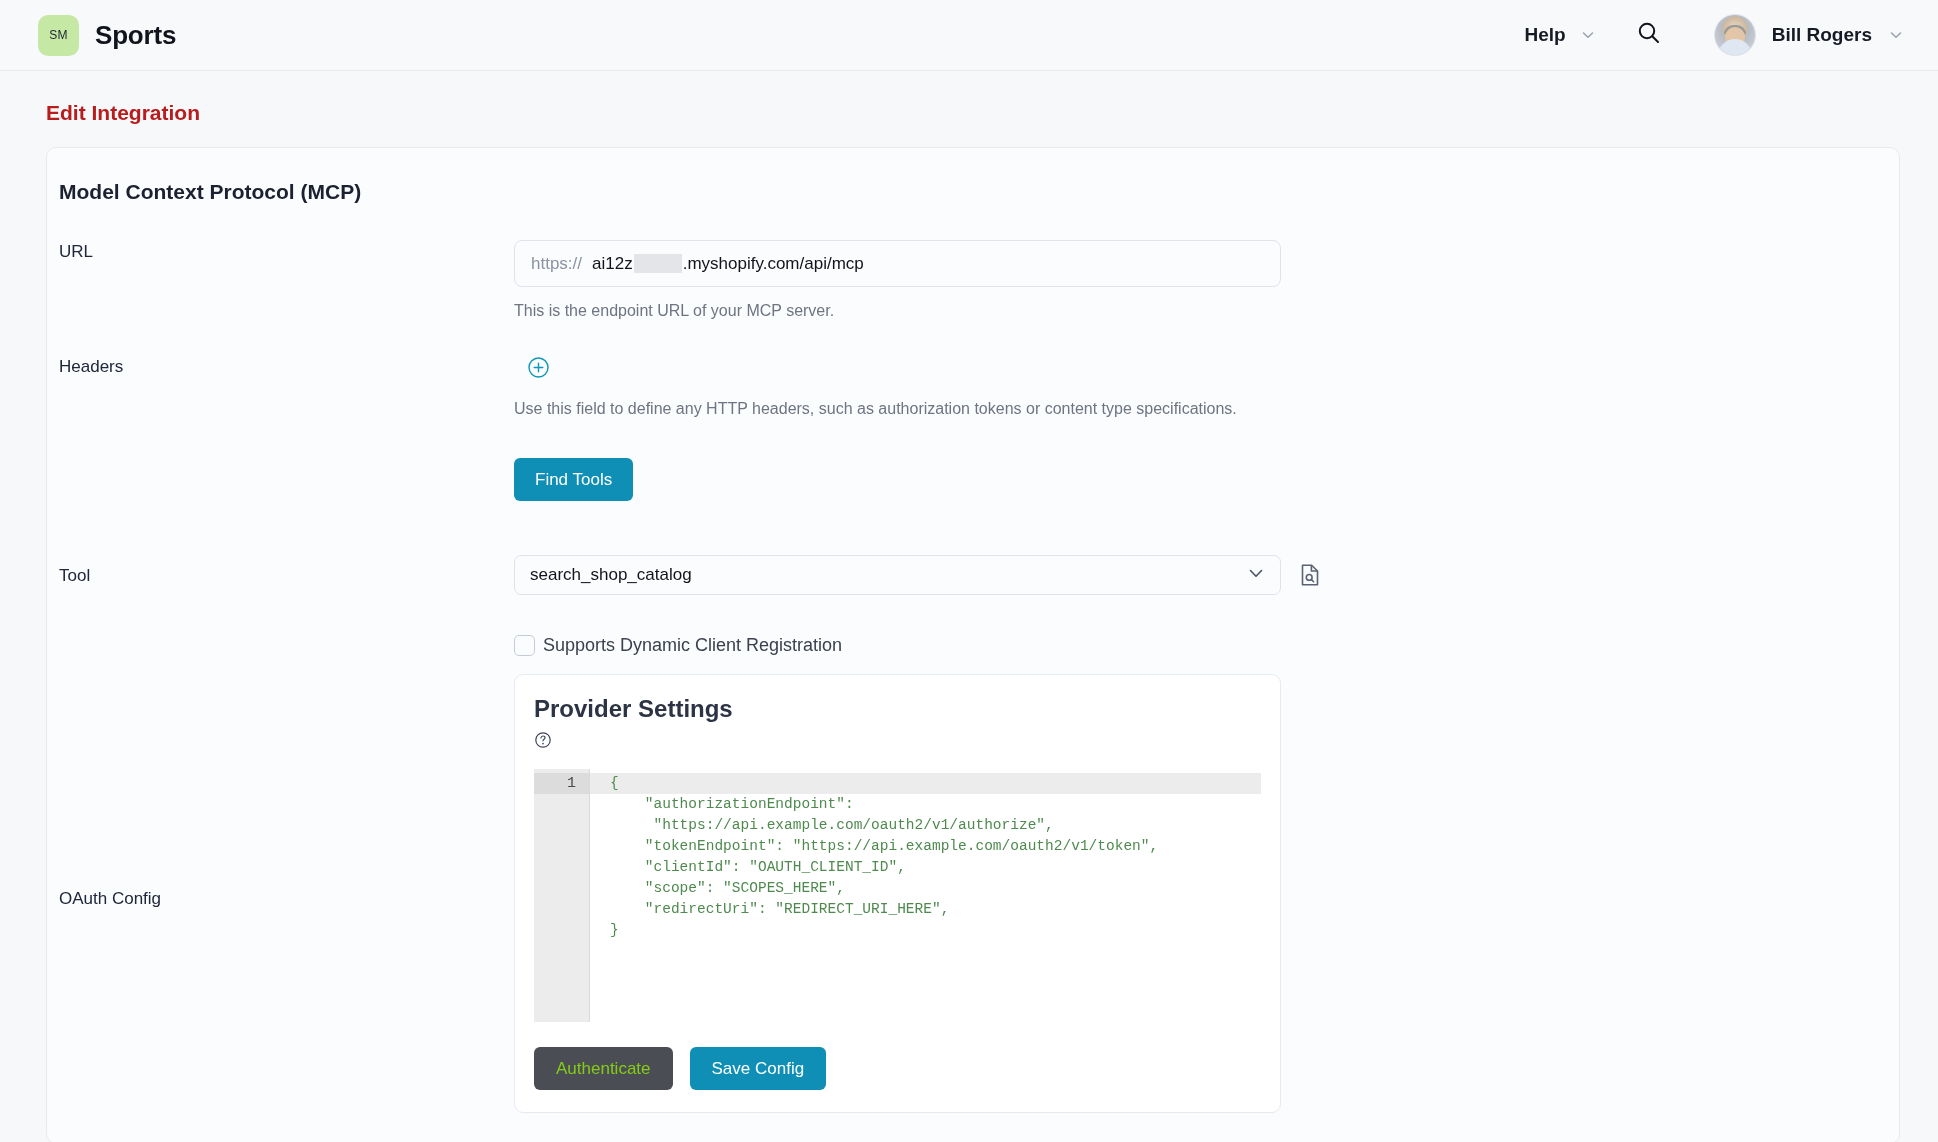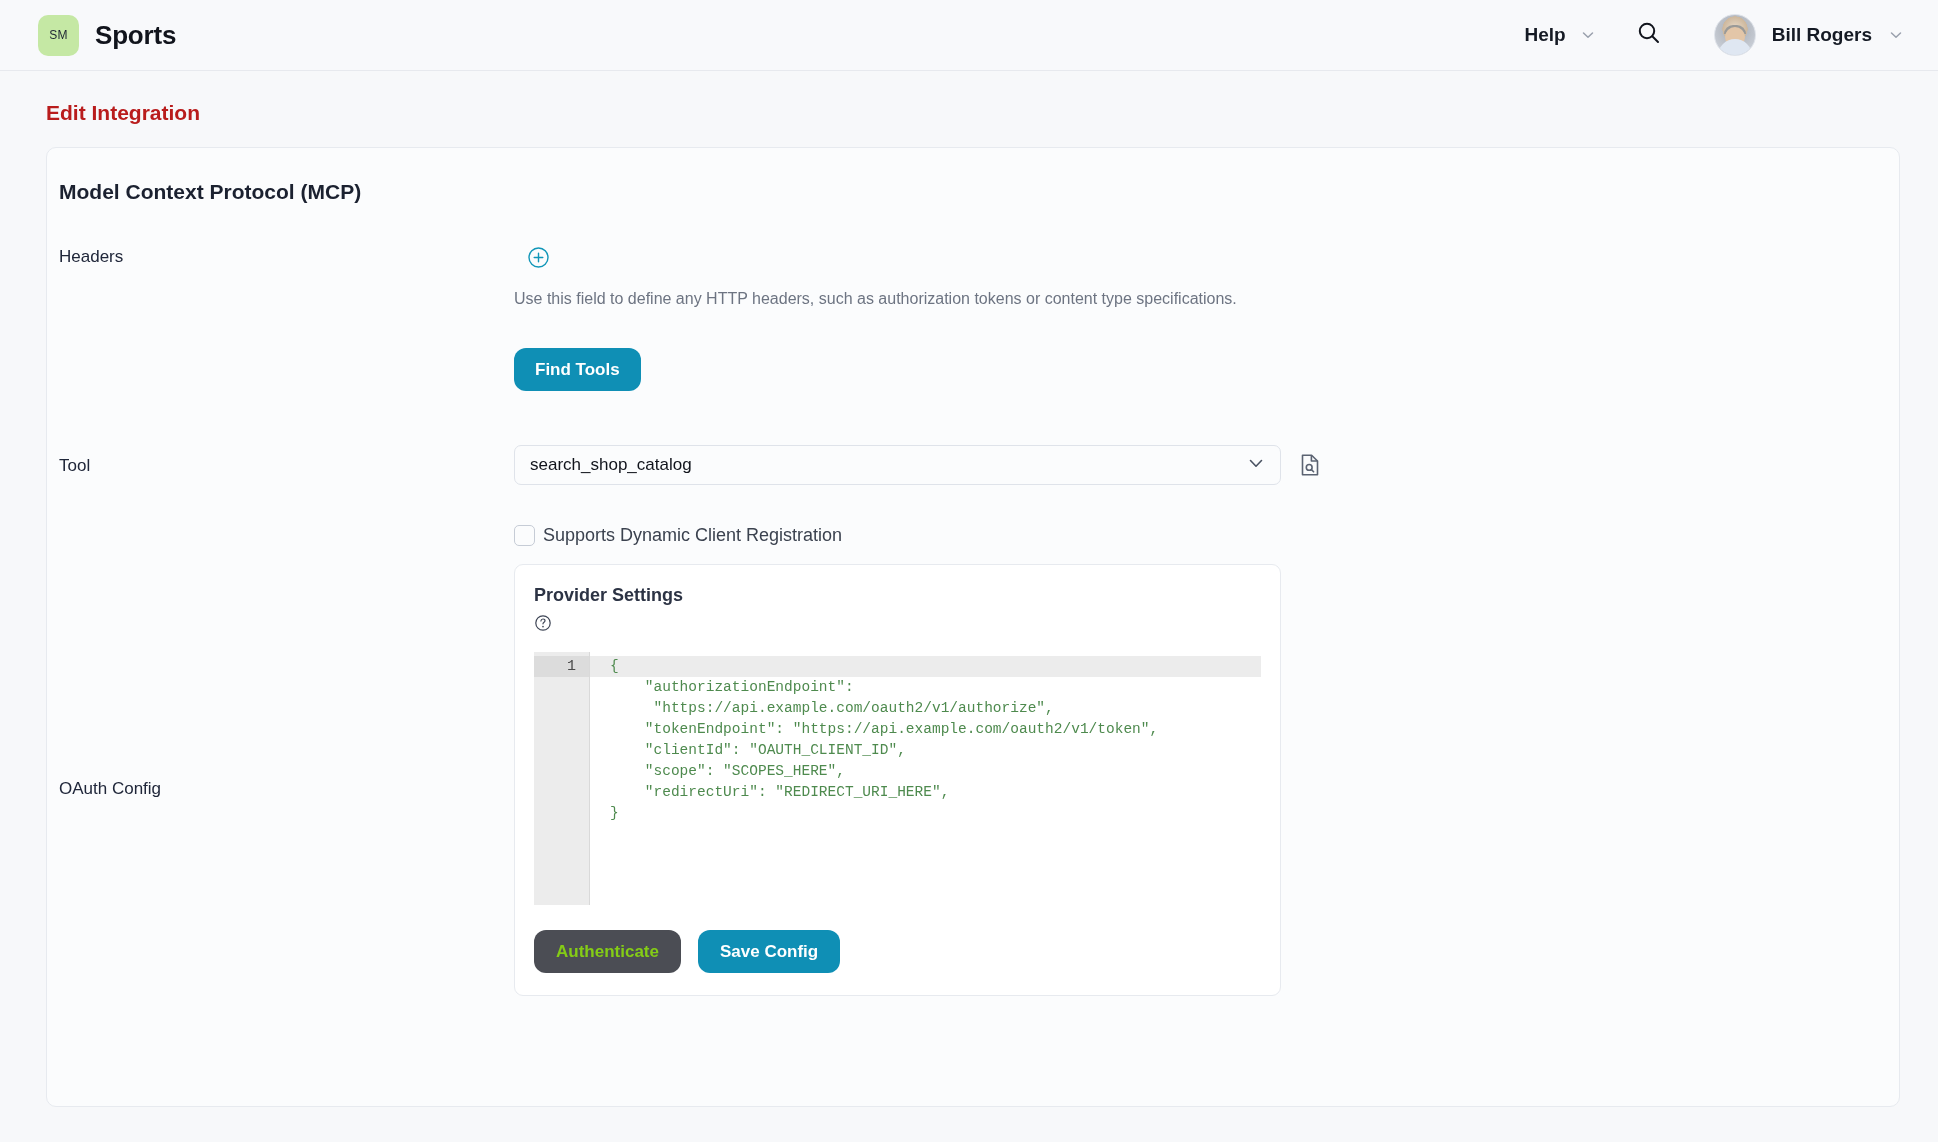--- a/index.html
+++ b/index.html
@@ -113,23 +113,23 @@
   .help-text { font-size: 16px; color: #6d7482; margin-top: 15px; }
 
   
   .row-headers { margin-top: 35px; }
   .plus-icon { margin-left: 12px; display: inline-flex; cursor: pointer; }
   .headers-help { font-size: 16px; color: #6d7482; margin-top: 16px; }
 
   
   .row-find { margin-top: 40px; }
   .btn {
-    border: none; border-radius: 12px;
+    border: none; border-radius: 6px;
     font-family: "Liberation Sans", sans-serif;
-    font-weight: bold; cursor: pointer;
+    font-weight: normal; cursor: pointer;
   }
   .btn-primary { background: #0f8fb5; color: #ffffff; }
   .btn-dark { background: #4b4d54; color: #84cc16; }
   .find-tools {
     height: 43px; padding: 0 21px; font-size: 17px;
   }
 
   
   .row-tool { margin-top: 54px; align-items: center; }
   .select-wrap { display: flex; align-items: center; gap: 16px; }
@@ -160,21 +160,21 @@
   
   .row-oauth { margin-top: 18px; }
   .row-oauth .form-label { padding-top: 215px; }
   .provider-panel {
     width: 767px;
     background: #ffffff;
     border: 1px solid #e7eaef;
     border-radius: 9px;
     padding: 20px 19px 22px 19px;
   }
-  .provider-title { font-size: 18px; font-weight: bold; color: #2c3344; }
+  .provider-title { font-size: 24px; font-weight: bold; color: #2c3344; }
   .qmark { margin-top: 8px; display: inline-flex; cursor: pointer; }
 
   .editor {
     margin-top: 16px;
     display: flex;
     border: 0;
     height: 253px;
     background: #ffffff;
     overflow: hidden;
     font-family: "Liberation Mono", monospace;
@@ -257,20 +257,34 @@
     </div>
   </div>
 </div>
 
 <div class="page-title">Edit Integration</div>
 
 <div class="card">
 
   <div class="card-title">Model Context Protocol (MCP)</div>
 
+  <div class="form-row row-url">
+    <div class="form-label">URL</div>
+    <div class="form-field">
+      <div class="url-input">
+        <span class="url-scheme">https://</span>
+        <span class="url-val">
+          <span>ai12z</span>
+          <span class="redact"></span>
+          <span>.myshopify.com/api/mcp</span>
+        </span>
+      </div>
+      <div class="help-text">This is the endpoint URL of your MCP server.</div>
+    </div>
+  </div>
 
   <div class="form-row row-headers">
     <div class="form-label">Headers</div>
     <div class="form-field">
       <span class="plus-icon">
         <svg width="25" height="25" viewBox="0 0 25 25" fill="none">
           <circle cx="12.5" cy="12.5" r="9.5" stroke="#1096b8" stroke-width="1.4"></circle>
           <path d="M12.5 8.2v8.6M8.2 12.5h8.6" stroke="#1096b8" stroke-width="1.4" stroke-linecap="round"></path>
         </svg>
       </span>

